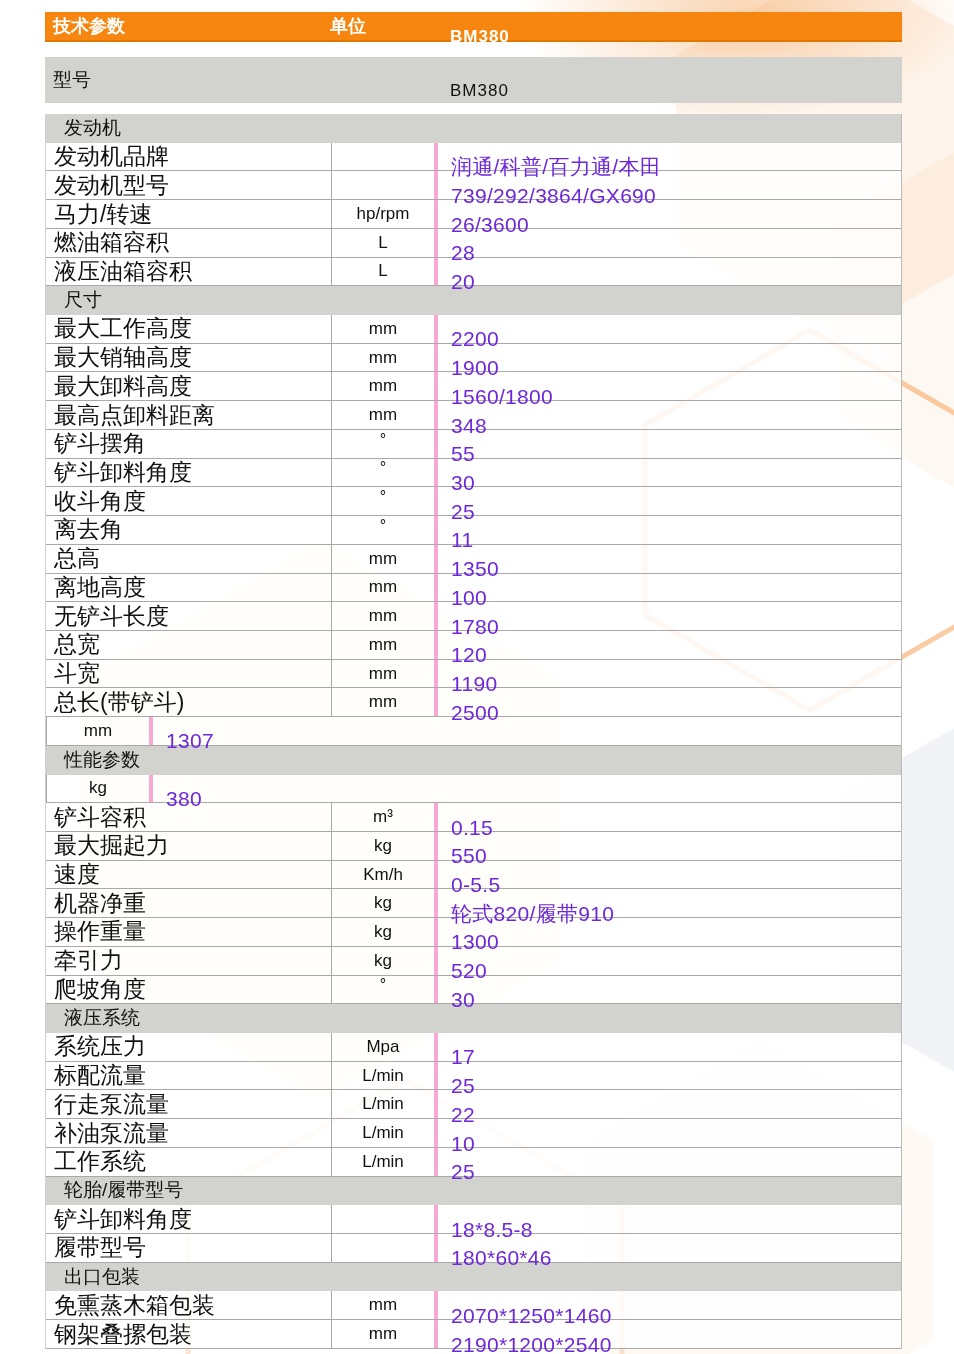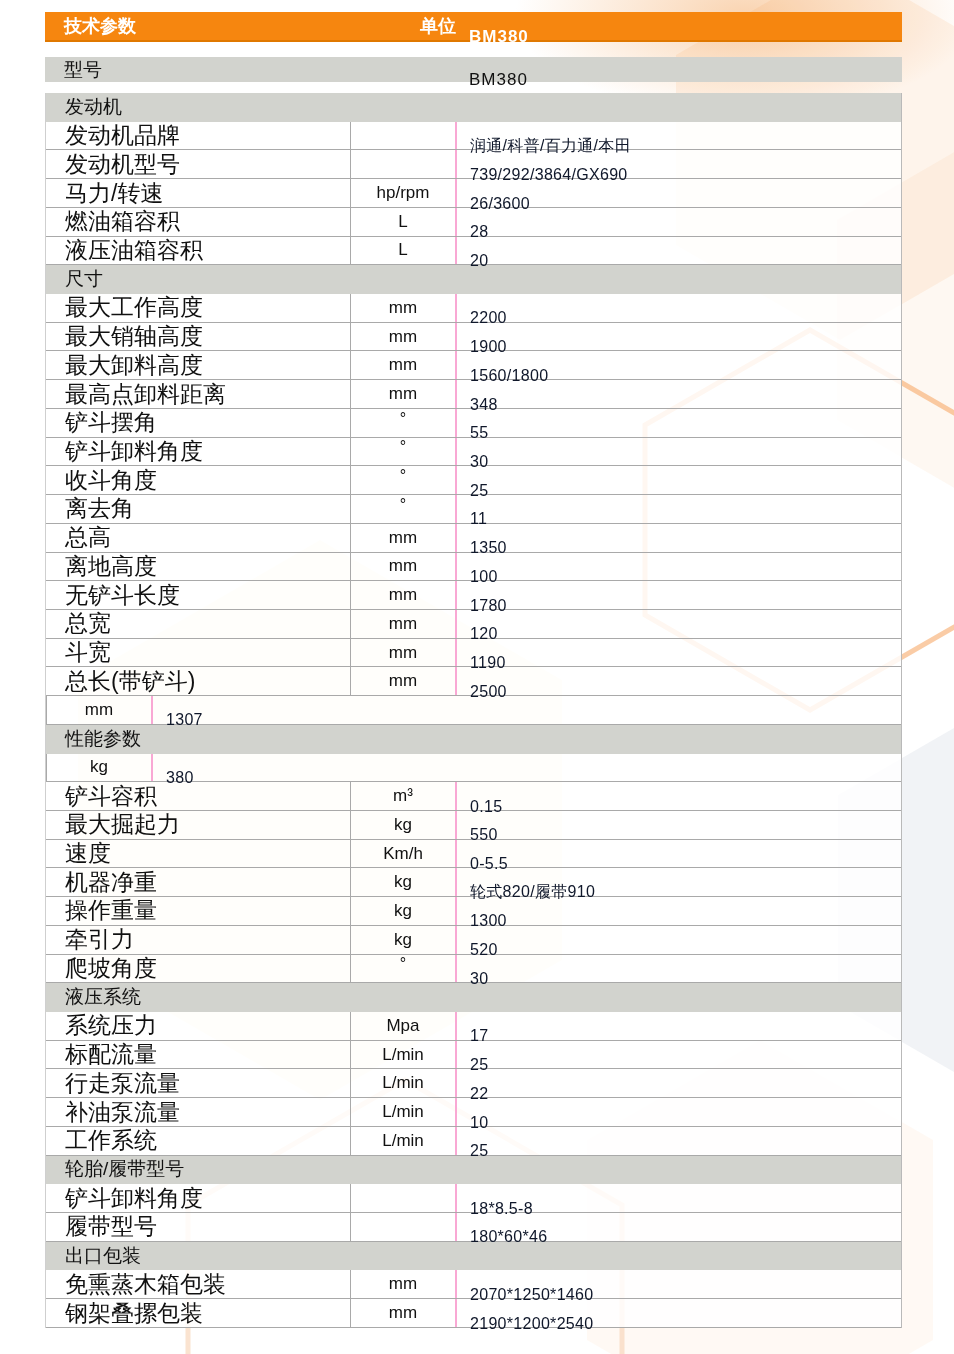--- a/index.html
+++ b/index.html
@@ -4,55 +4,55 @@
 <style>
   html,body{margin:0;padding:0;}
   body{
     width:954px;height:1354px;position:relative;overflow:hidden;
     background:#ffffff;
     font-family:"Liberation Sans","DejaVu Sans",sans-serif;
     color:#111;
   }
   .bg{position:absolute;left:0;top:0;width:954px;height:1354px;}
   .table-area{position:absolute;left:45px;top:12px;width:857px;}
-  .c1{width:285px;padding-left:0;box-sizing:border-box;white-space:nowrap;margin-left:19px;}
-  .c2{width:107px;text-align:right;box-sizing:border-box;}
+  .c1{width:285px;padding-left:8px;box-sizing:border-box;white-space:nowrap;}
+  .c2{width:107px;text-align:left;box-sizing:border-box;}
   .c3{flex:1;padding-left:13px;box-sizing:border-box;white-space:nowrap;margin-top:21px;}
   .orange-header{
     height:28px;background:#F6860F;border-bottom:2px solid #E07800;
     display:flex;align-items:center;color:#fff;font-weight:bold;font-size:18px;
   }
   .orange-header .c3{font-size:17px;letter-spacing:1px;}
   .gap1{height:15px;}
   .gap2{height:11px;}
   .model-row{
-    height:25px;background:#D2D3CE;display:flex;align-items:center;
+    height:46px;background:#D2D3CE;display:flex;align-items:center;
     font-size:19px;color:#111;
   }
   .model-row .c3{font-size:17px;letter-spacing:1px;}
   .rows{border-left:1px solid #CFCFCF;border-right:1px solid #B9B9B9;}
   .row{
     height:28.72px;display:flex;align-items:stretch;
     border-bottom:1px solid #A9A9A9;background:rgba(255,255,255,0.84);
     box-sizing:border-box;
   }
   .row .label{font-size:23px;display:flex;align-items:center;}
   .row .u{
-    border-left:1px solid #A9A9A9;border-right:2px solid #f9a8d4;
+    border-left:1px solid #A9A9A9;border-right:4px solid #f9a8d4;
     display:flex;align-items:center;justify-content:center;
     font-size:17px;color:#111;
   }
   .row .u .deg{font-size:16px;transform:translateY(-4px);}
-  .row .val{font-size:16px;color:#0f172a;display:flex;align-items:center;letter-spacing:0.3px;}
+  .row .val{font-size:21px;color:#6d28d9;display:flex;align-items:center;letter-spacing:0.3px;}
   .row.section{
     background:#D2D3CE;border-bottom:1px solid rgba(0,0,0,0);
   }
   .row.section .sec-title{
-    font-size:19px;display:flex;align-items:center;padding-left:19px;width:100%;
-    box-sizing:border-box;white-space:nowrap;
+    font-size:19px;display:flex;align-items:center;padding-left:10px;width:100%;
+    box-sizing:border-box;white-space:nowrap;margin-left:8px;
   }
 </style>
 </head>
 <body>
 
 <svg class="bg" viewBox="0 0 954 1354" xmlns="http://www.w3.org/2000/svg">
   <defs>
     <radialGradient id="glow" cx="50%" cy="50%" r="50%">
       <stop offset="0%" stop-color="#F9CFA8" stop-opacity="0.9"></stop>
       <stop offset="100%" stop-color="#F9CFA8" stop-opacity="0"></stop>

